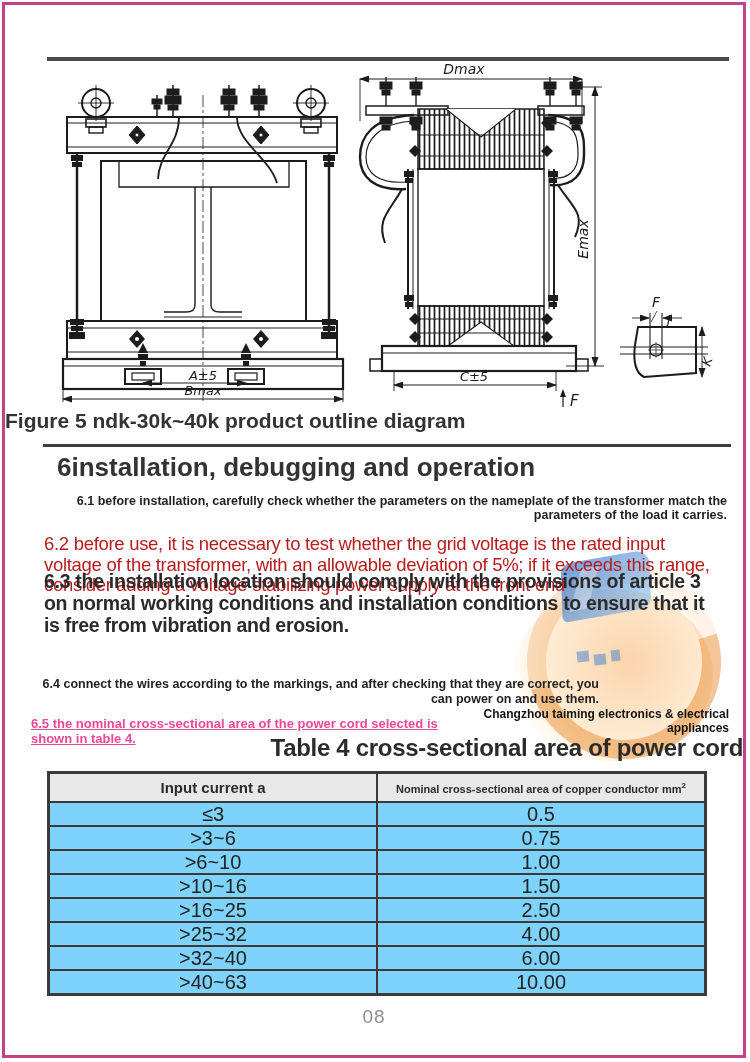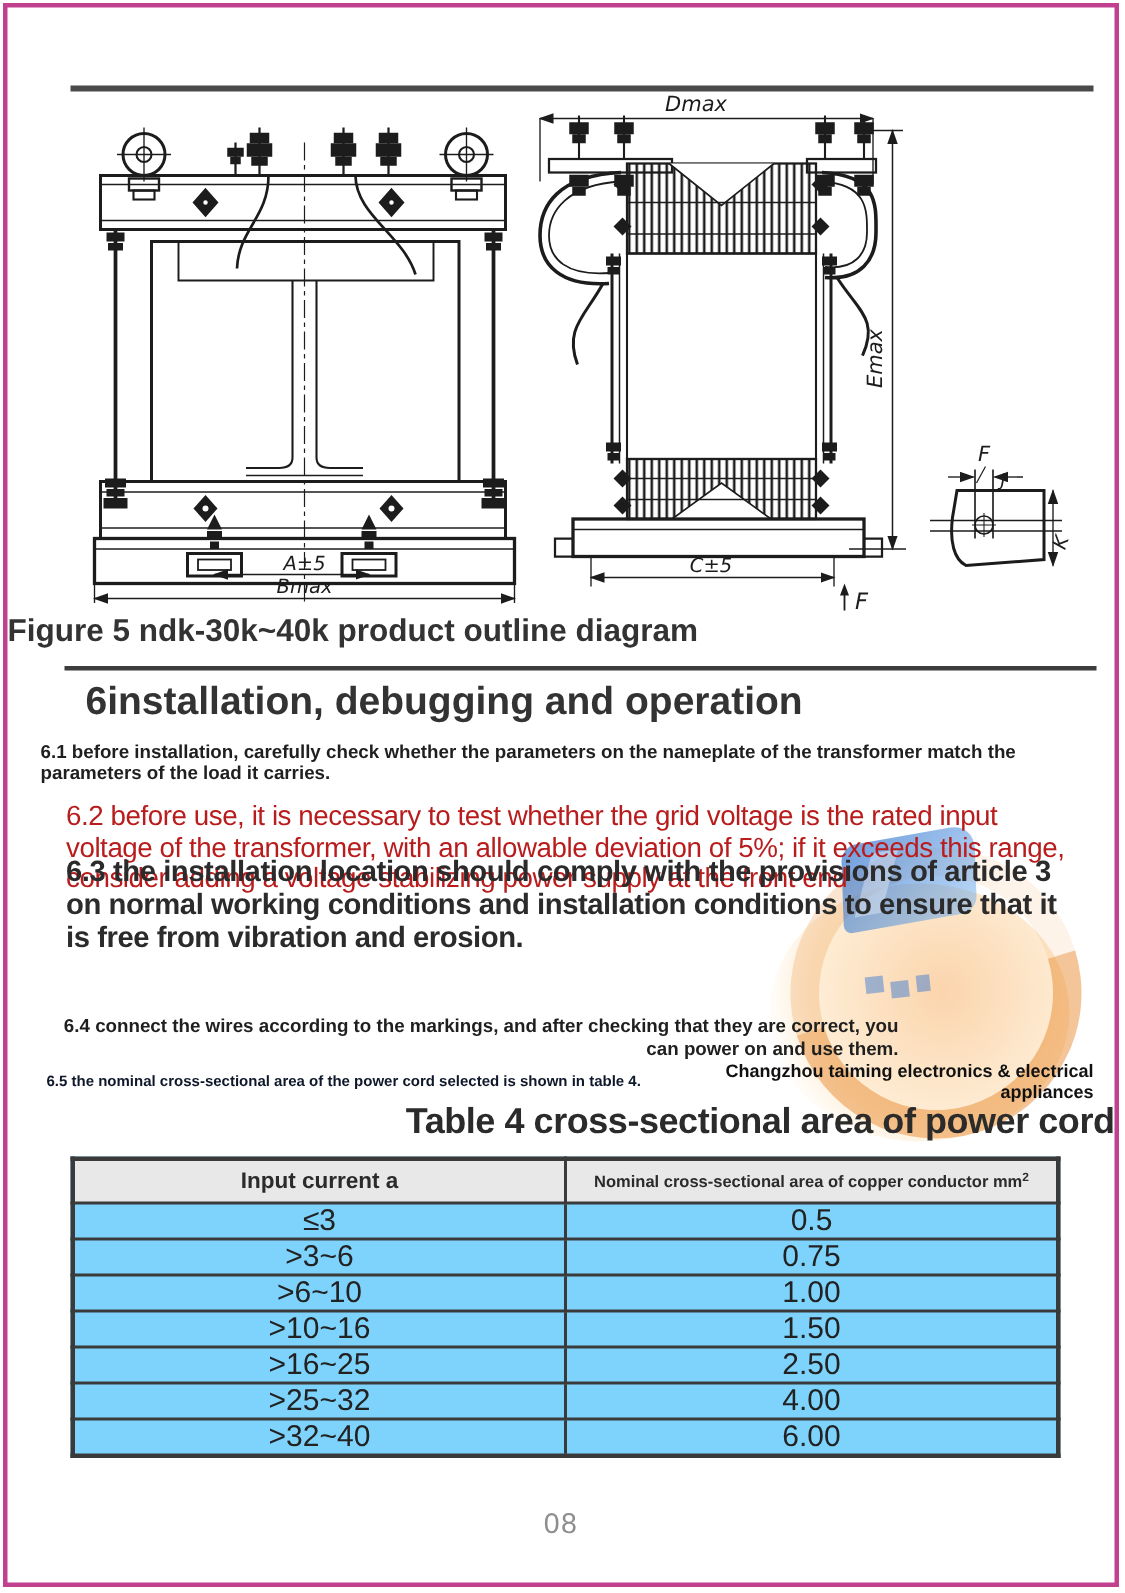--- a/index.html
+++ b/index.html
@@ -11,28 +11,28 @@
   .top-rule{position:absolute;left:42px;top:52px;width:682px;height:4px;background:#4a4a4a;}
   .figure-area{position:absolute;left:0;top:56px;width:744px;height:356px;}
   svg text{font-family:"DejaVu Sans", sans-serif;font-style:italic;fill:#1c1c1c;}
   .svg-front{position:absolute;left:56px;top:20px;}
   .svg-side{position:absolute;left:347px;top:0;}
   .caption{position:absolute;left:0;top:404px;width:100%;text-align:left;
     font-size:21px;font-weight:bold;color:#333;z-index:1;}
   .rule2{position:absolute;left:38px;top:439px;width:688px;height:3px;background:#3d3d3d;}
   .sec-heading{position:absolute;left:52px;top:447px;font-size:26px;font-weight:bold;color:#333;z-index:1;}
   .p61{position:absolute;left:22px;top:489px;width:700px;font-size:12.5px;font-weight:bold;
-    color:#1f1f1f;text-align:left;line-height:1.15;z-index:1;}
+    color:#1f1f1f;text-align:right;line-height:1.15;z-index:1;}
   .p62{position:absolute;left:39px;top:529px;width:674px;font-size:18.5px;font-weight:normal;
     color:#b91c1c;line-height:1.12;letter-spacing:-0.3px;z-index:1;}
   .p63{position:absolute;left:39px;top:566px;width:678px;font-size:19.5px;font-weight:bold;
     color:#2b2b2b;line-height:1.12;letter-spacing:-0.3px;z-index:1;}
   .p64{position:absolute;left:22px;top:672px;width:572px;font-size:12.5px;font-weight:bold;
     color:#1f1f1f;text-align:right;line-height:1.2;z-index:1;}
-  .p65{position:absolute;left:26px;top:711px;width:420px;font-size:10px;font-weight:bold;color:#0f172a;z-index:1;}
+  .p65{position:absolute;left:26px;top:711px;width:420px;font-size:13px;font-weight:bold;color:#ec4899;z-index:1;text-decoration:underline;}
   .company{position:absolute;right:14px;top:703px;width:268px;text-align:right;
     font-size:12px;font-weight:bold;color:#111;line-height:1.15;z-index:1;}
   .table-title{position:absolute;left:0;top:729px;width:100%;text-align:right;
     font-size:24px;font-weight:bold;color:#2b2b2b;letter-spacing:-0.3px;z-index:1;}
   table.cord{position:absolute;left:42px;top:766px;width:660px;border-collapse:collapse;
     border:3px solid #3a3a3a;z-index:1;background:#7dd3fc;}
   table.cord th{border:2px solid #3a3a3a;background:#e8e8e8;height:25px;color:#2b2b2b;}
   table.cord th.c1{width:50%;font-size:15px;font-weight:bold;}
   table.cord th.c2{width:50%;font-size:11px;font-weight:bold;}
   table.cord th.c2 sup{font-size:8px;}
@@ -348,17 +348,21 @@
           <td>2.50</td>
         </tr>
         <tr>
           <td>&gt;25~32</td>
           <td>4.00</td>
         </tr>
         <tr>
           <td>&gt;32~40</td>
           <td>6.00</td>
         </tr>
+        <tr>
+          <td>&gt;40~63</td>
+          <td>10.00</td>
+        </tr>
       </tbody>
   </table>
 
   <div class="pageno">08</div>
 </div>
 
 </body></html>

